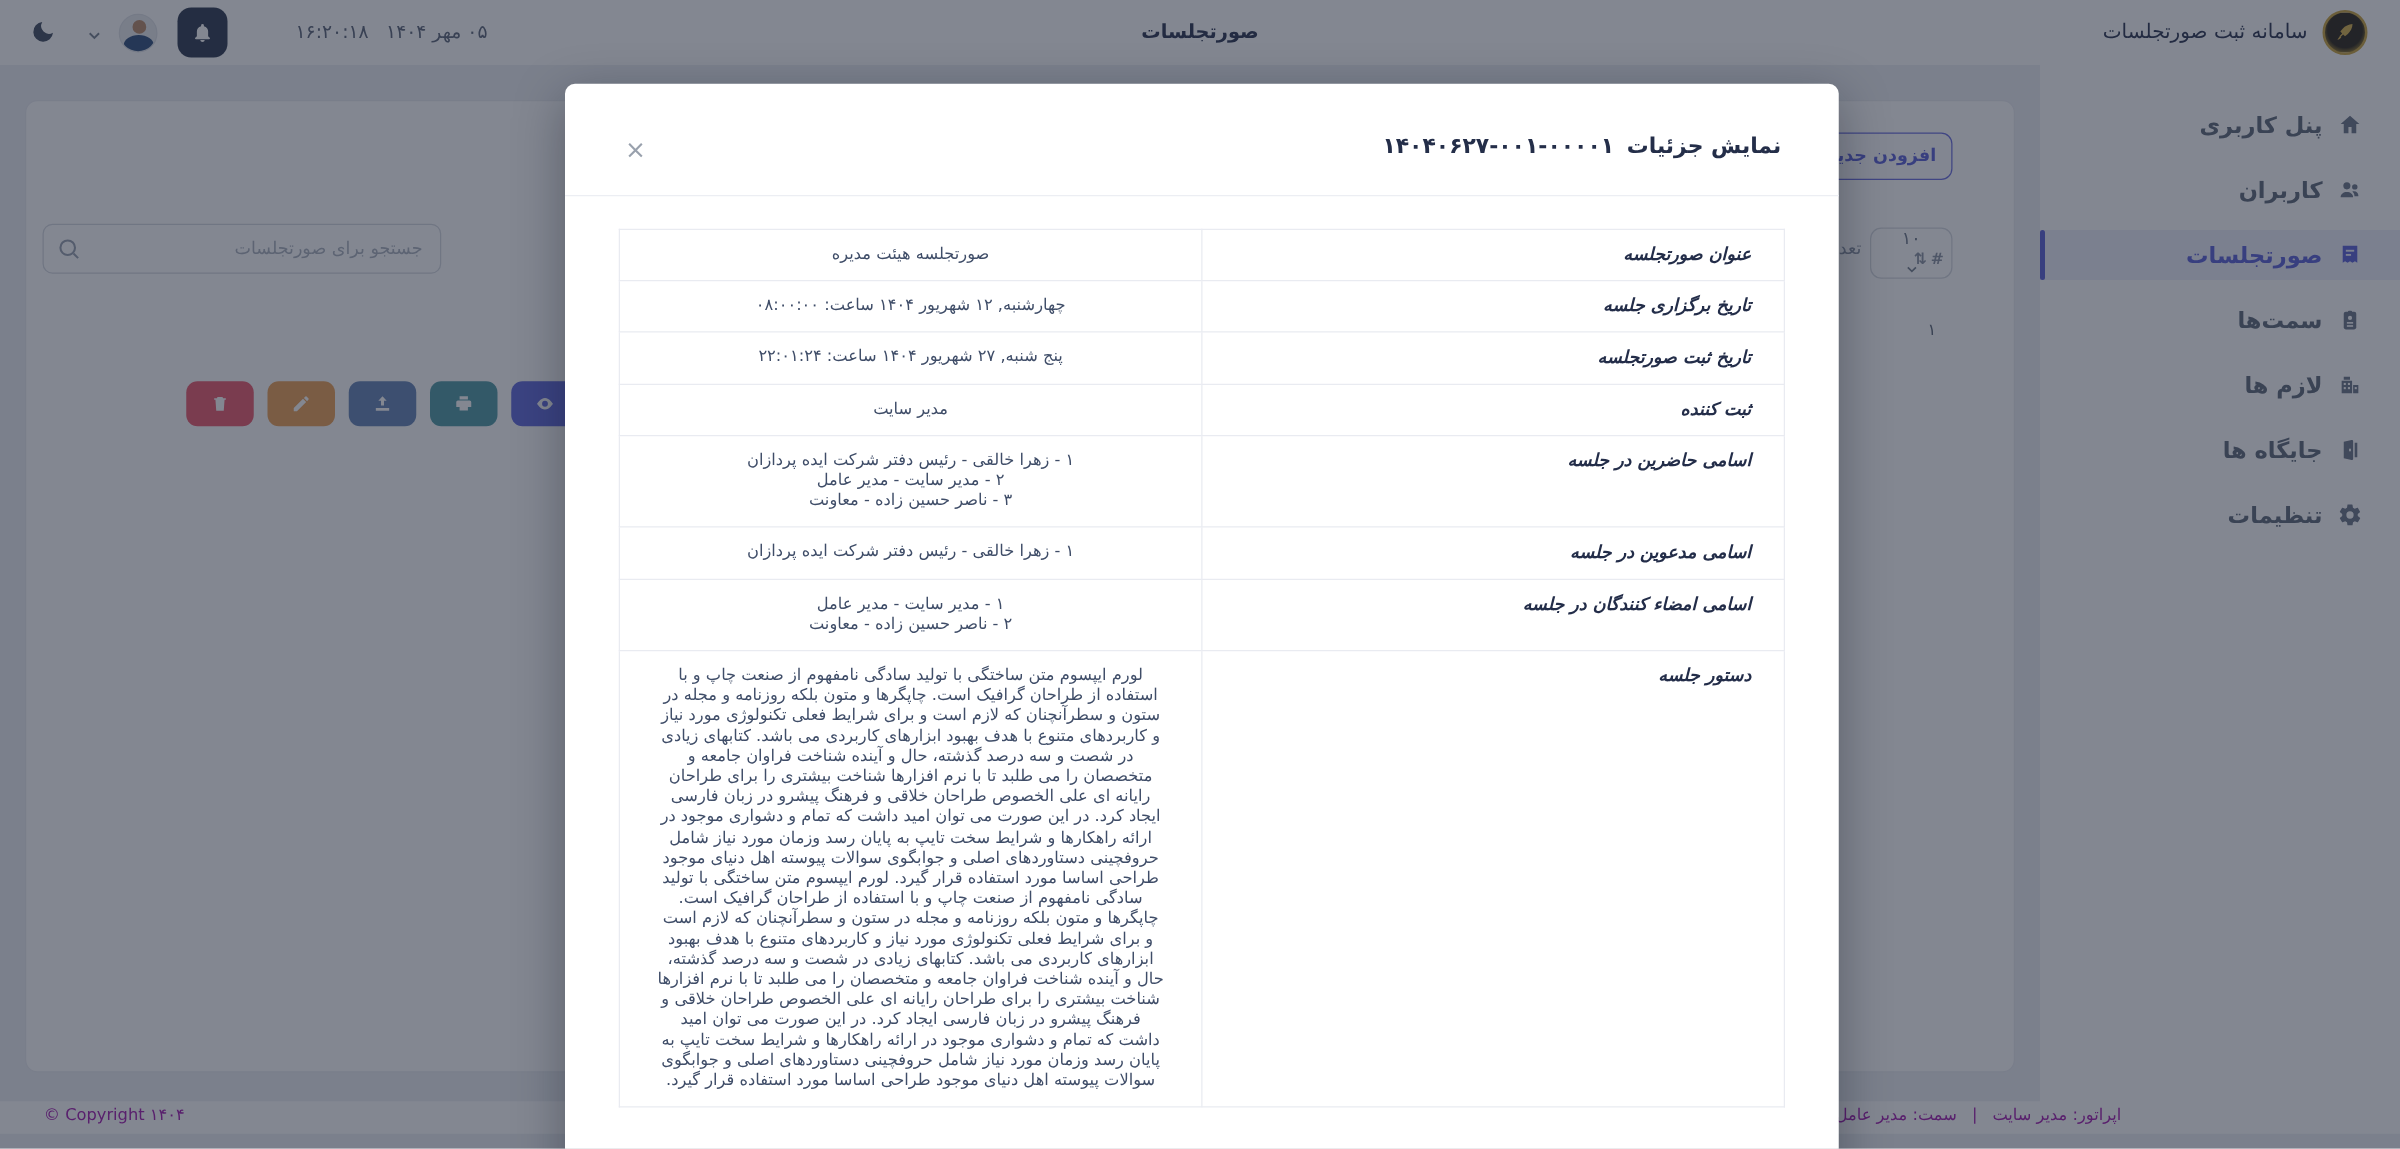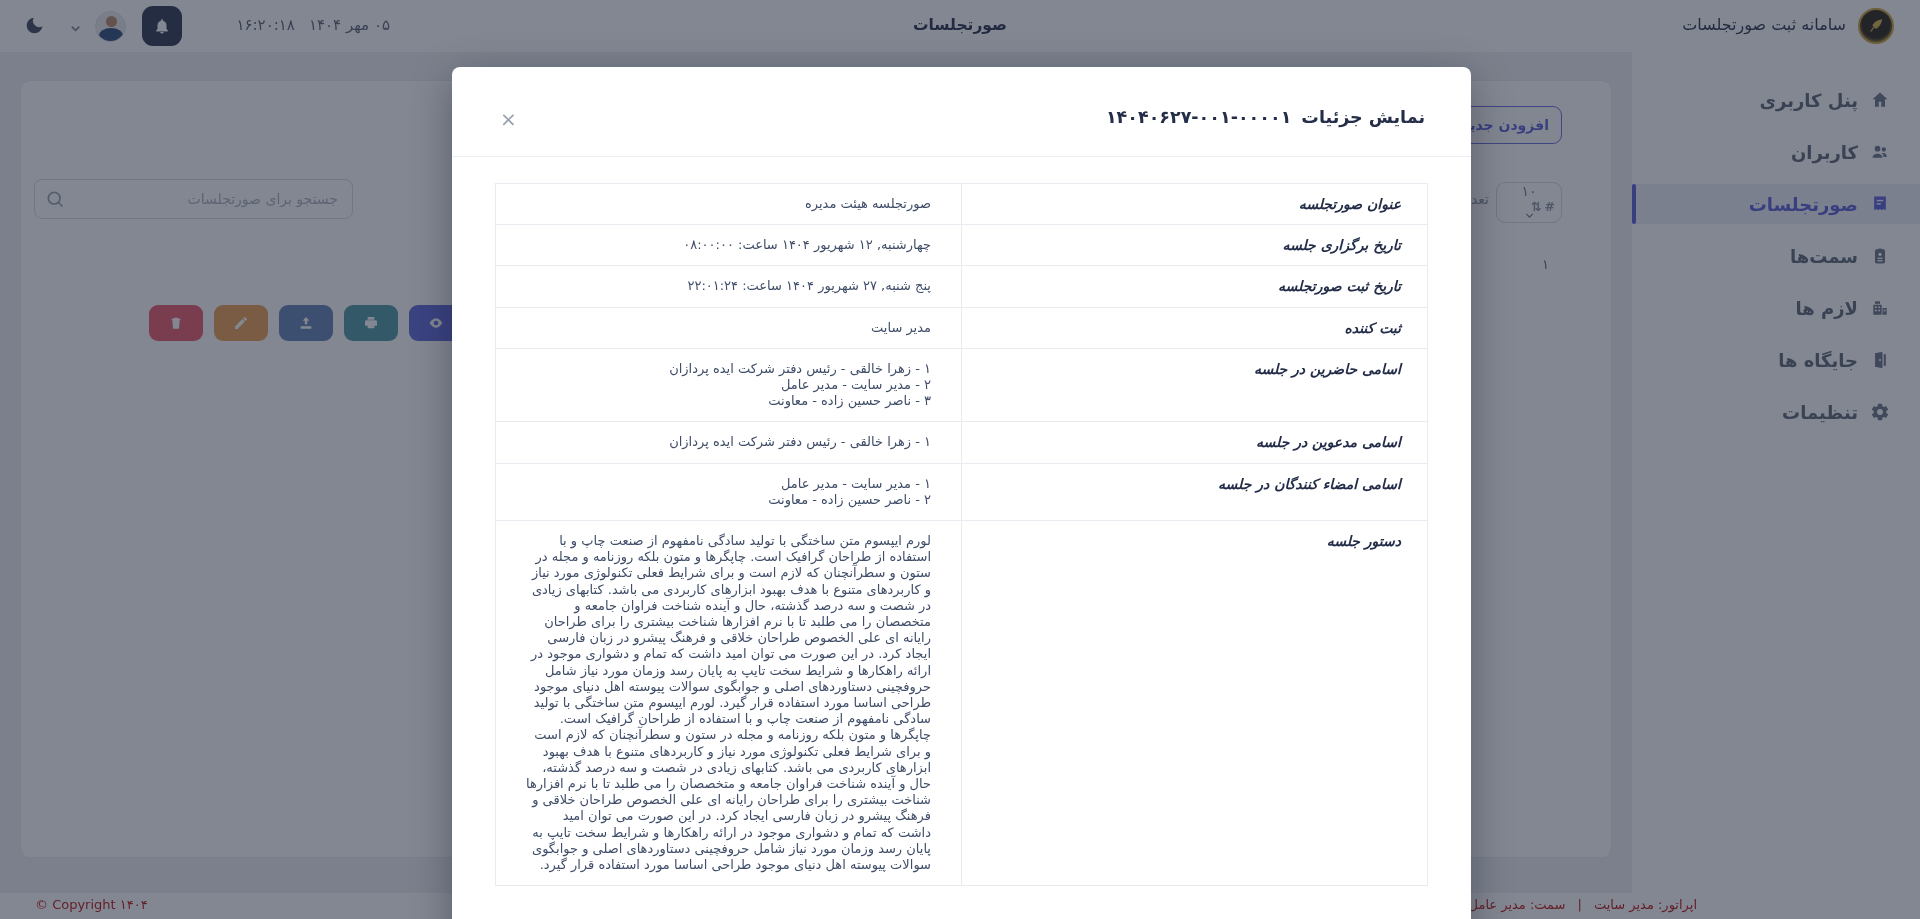--- a/index.html
+++ b/index.html
@@ -56,37 +56,37 @@
   .pp-select svg { width:13px; height:13px; stroke:#76808f; stroke-width:2.4; fill:none; }
   .idx-header { position:absolute; top:118px; right:56px; font-size:12.5px; font-weight:700; color:#8b93a2; display:flex; gap:3px; }
   .idx-cell { position:absolute; top:176px; right:62px; font-size:13px; color:#5e6878; }
   .actions { position:absolute; left:128px; top:224px; direction:ltr; display:flex; gap:11px; }
   .act-btn { width:54px; height:36px; border:none; border-radius:9px; display:flex; align-items:center; justify-content:center; cursor:pointer; }
   .act-btn svg { width:16px; height:16px; fill:#ffffff; }
   .act-delete { background:#ea5a6e; } .act-edit { background:#eaa055; } .act-upload { background:#6584b5; }
   .act-print { background:#4f99a5; } .act-view { background:#5f68dd; }
 
   
-  .footer { position:absolute; bottom:0; left:0; right:0; height:26px; background:#ffffff; z-index:1; font-size:13px; color:#b91c1c; }
+  .footer { position:absolute; bottom:12px; left:0; right:0; height:26px; background:#ffffff; z-index:1; font-size:13px; color:#a21caf; }
   .copyright { position:absolute; left:35px; top:4px; direction:ltr; }
   .operator { position:absolute; right:223px; top:4px; display:flex; gap:12px; white-space:nowrap; }
 
   
   .overlay { position:absolute; inset:0; background:rgba(30,37,54,0.55); z-index:5; }
   .modal { position:absolute; left:452px; top:67px; width:1019px; height:1000px; background:#ffffff; border-radius:8px;
            box-shadow:0 12px 40px rgba(10,15,30,.35); z-index:10; }
   .modal-header { position:relative; height:90px; border-bottom:1px solid #eceef3; }
   .modal-title { position:absolute; top:40px; right:46px; display:flex; gap:10px; font-size:17.5px; font-weight:700; color:#242e49; }
   .modal-close { position:absolute; top:42px; left:48px; background:none; border:none; font-size:20px; line-height:1;
                  color:#99a1ad; cursor:pointer; font-family:inherit; }
   .modal-body { padding:26px 43px 0 43px; }
   table.details { width:100%; border-collapse:collapse; table-layout:fixed; }
   table.details th, table.details td { border:1px solid #e9ebf1; vertical-align:top; }
   table.details th { width:50%; text-align:right; padding:12px 26px; font-size:14px; font-weight:700; color:#232d49;font-style:italic; }
-  table.details td { padding:12px 30px; font-size:13px; line-height:16.2px; color:#3f4d68; white-space:pre-line; }
+  table.details td { text-align:center; padding:12px 30px; font-size:13px; line-height:16.2px; color:#3f4d68; white-space:pre-line; }
 </style>
 </head>
 <body>
 
 <div id="stage">
 
   <header class="header">
     <div class="logo">
       <svg viewBox="0 0 24 24">
           <path d="M20 3c-4 .5-8 2-10.5 5L7 11l2 2-3 3 1 1 3-3 2 2 3-2.5C18 11 20 7 20 3zM4 20c1.5-.5 3-1.5 4-3l-1-1c-1.5 1-2.5 2.5-3 4z"></path>

